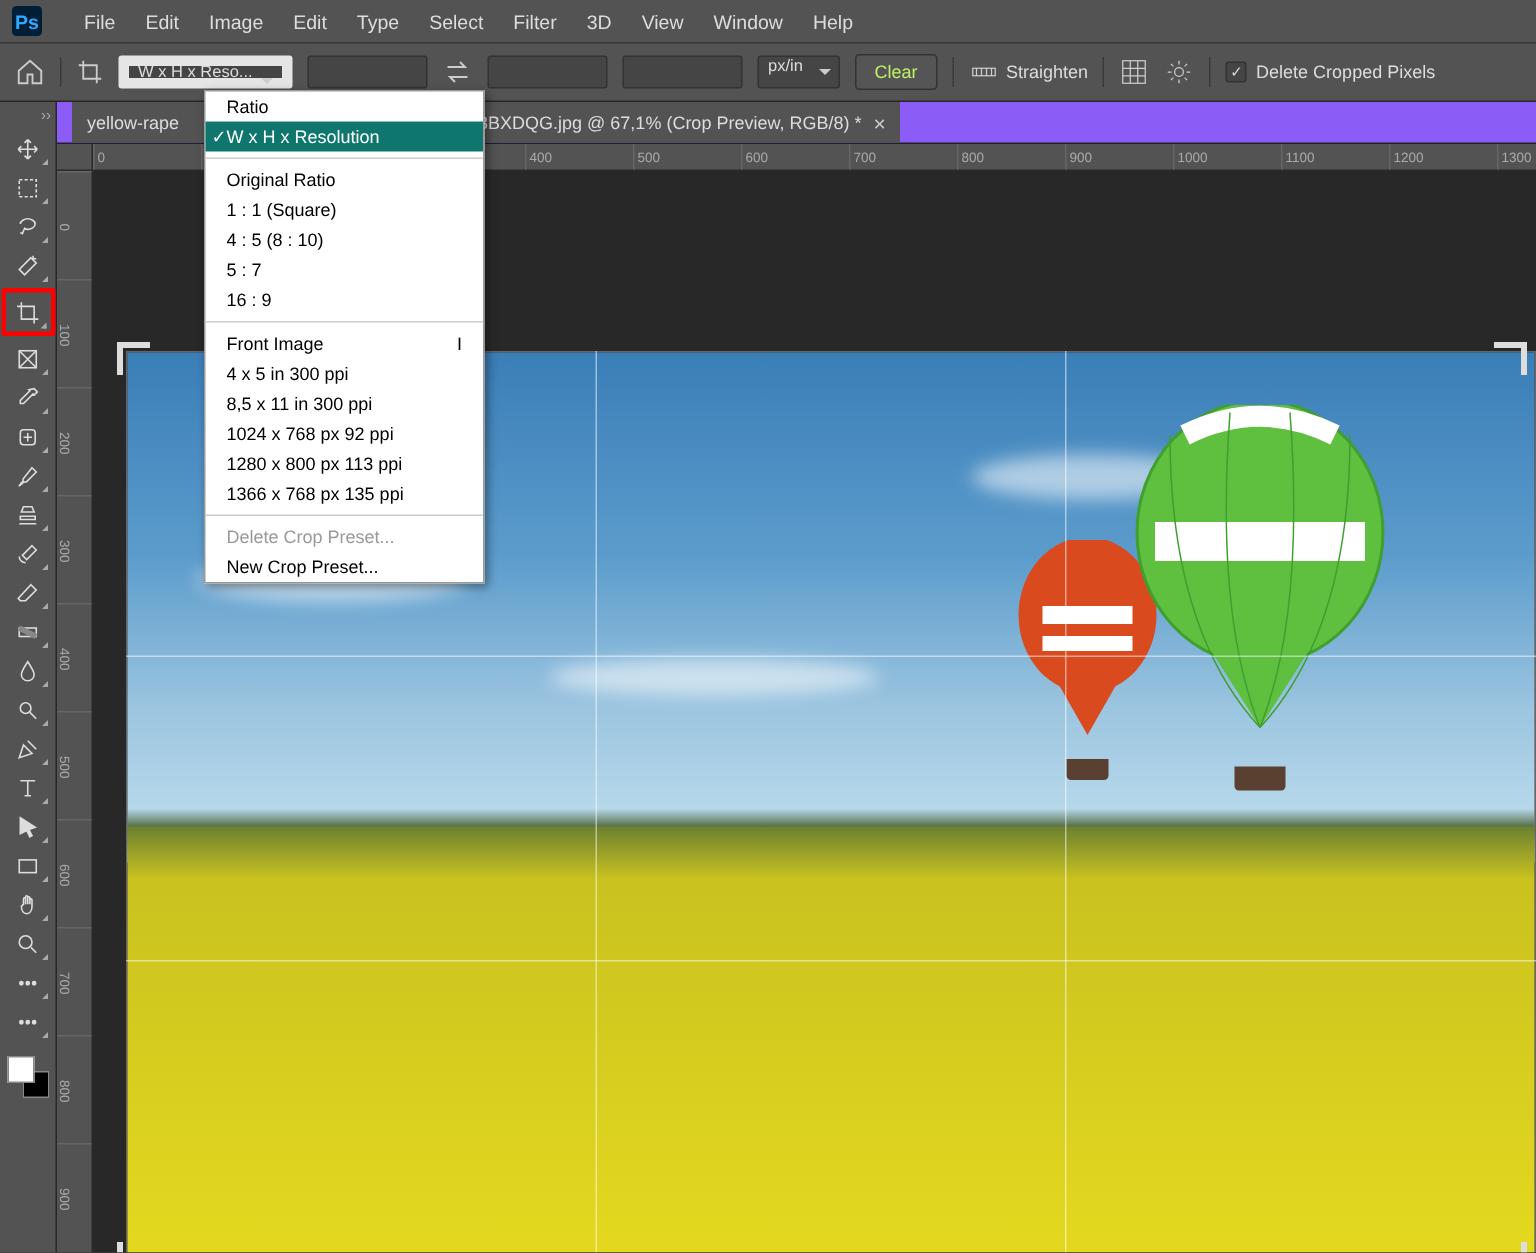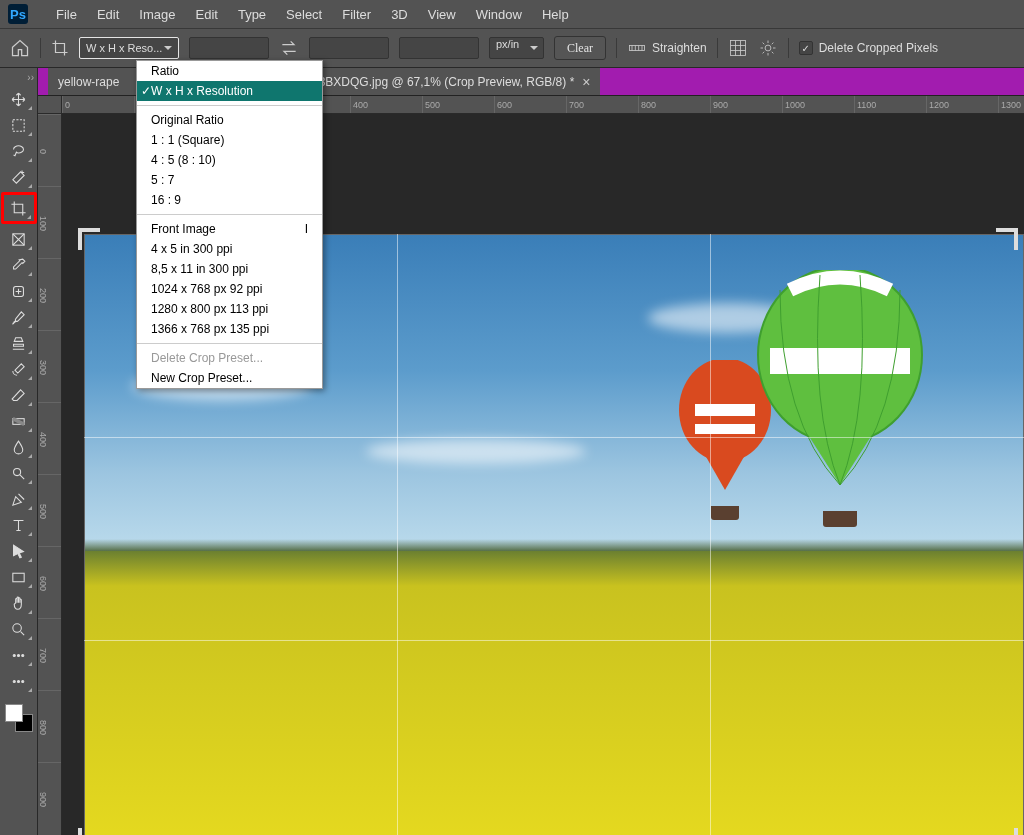--- a/index.html
+++ b/index.html
@@ -5,47 +5,47 @@
 * { margin: 0; padding: 0; box-sizing: border-box; font-family: "Segoe UI", Tahoma, sans-serif; }
 body { width: 1024px; height: 835px; background: #535353; overflow: hidden; color: #ddd; font-size: 12px; position: relative; }
 
 .menubar { height: 28px; background: #535353; display: flex; align-items: center; padding-left: 8px; gap: 4px; }
 .ps-logo { width: 20px; height: 20px; background: #001e36; color: #31a8ff; font-weight: bold; display:flex; align-items:center; justify-content:center; border-radius:3px; font-size:13px; margin-right:16px; cursor:pointer; }
 .menu-item { padding: 4px 8px; cursor: pointer; font-size: 13px; }
 
 .optionsbar { height: 40px; background: #535353; border-top:1px solid #383838; border-bottom:1px solid #282828; display:flex; align-items:center; padding:0 10px; gap:10px; }
 .home-icon { width:20px; height:20px; cursor:pointer; }
 .crop-small-icon { width:18px; height:18px; }
-.preset-dropdown { width:100px; height:22px; background:#454545; border:1px solid #e5e5e5; border-radius:2px; display:flex; align-items:center; padding:0 6px; font-size:11px; cursor:pointer; position:relative; }
+.preset-dropdown { width:116px; height:22px; background:#454545; border:7px solid #e5e5e5; border-radius:2px; display:flex; align-items:center; padding:0 6px; font-size:11px; cursor:pointer; position:relative; }
 .preset-dropdown::after { content:""; position:absolute; right:6px; top:8px; border:4px solid transparent; border-top-color:#ccc; }
 .num-input { width:80px; height:22px; background:#454545; border:1px solid #333; border-radius:2px; }
 .swap-icon { width:20px; height:20px; cursor:pointer; }
 .unit-dropdown { width:55px; height:22px; background:#454545; border:1px solid #333; border-radius:2px; display:flex; padding:0 6px; font-size:11px; cursor:pointer; position:relative; }
 .unit-dropdown::after { content:""; position:absolute; right:5px; top:8px; border:4px solid transparent; border-top-color:#ccc; }
-.clear-btn { height:24px; padding:0 12px; background:#555; border:1px solid #333; border-radius:3px; cursor:pointer; font-size:12px; color:#e5e5e5;font-family:Liberation Serif, serif; }
+.clear-btn { height:24px; padding:0 12px; background:#555; border:1px solid #333; border-radius:3px; cursor:pointer; font-size:12px; color:#bef264; }
 .straighten-wrap { display:flex; align-items:center; gap:5px; cursor:pointer; }
 .divider { width:1px; height:20px; background:#3a3a3a; }
 .tool-icon-btn { width:20px; height:20px; cursor:pointer; }
 .checkbox-wrap { display:flex; align-items:center; gap:6px; cursor:pointer; }
 .checkbox { width:14px; height:14px; background:#454545; border:1px solid #333; border-radius:2px; display:flex; align-items:center; justify-content:center; }
 .checkbox.checked::after { content:"✓"; color:#ddd; font-size:10px; }
 
 .workspace { display:flex; height:calc(100% - 68px); }
 .toolbar { width:38px; background:#535353; border-right:1px solid #282828; display:flex; flex-direction:column; align-items:center; padding-top:4px; }
 .expand-right { width:100%; height:14px; display:flex; justify-content:flex-end; padding-right:3px; cursor:pointer; font-size:10px; color:#aaa; }
 .tool { width:32px; height:26px; display:flex; align-items:center; justify-content:center; cursor:pointer; position:relative; }
 .tool.highlighted { border:3px solid #f00; border-radius:2px; height:32px; width:36px; margin:2px 0; }
 .tool svg { width:17px; height:17px; fill:none; stroke:#ddd; stroke-width:1.5; }
 .tool::after { content:""; position:absolute; bottom:2px; right:3px; border:2px solid transparent; border-bottom-color:#aaa; border-right-color:#aaa; }
 .fg-bg { margin-top:10px; position:relative; width:28px; height:28px; }
 .fg-swatch { position:absolute; left:0; top:0; width:18px; height:18px; background:#fff; border:1px solid #888; }
 .bg-swatch { position:absolute; right:0; bottom:0; width:18px; height:18px; background:#000; border:1px solid #888; }
 
 .canvas-area { flex:1; background:#282828; display:flex; flex-direction:column; position:relative; }
-.tabbar { height:28px; background:#a21caf; display:flex; align-items:center; padding-left:10px; border-bottom:1px solid #222; }
+.tabbar { height:28px; background:#8b5cf6; display:flex; align-items:center; padding-left:10px; border-bottom:1px solid #222; }
 .doc-tab { height:100%; background:#535353; display:flex; align-items:center; padding:0 10px; font-size:12px; gap:8px; cursor:pointer; }
 .doc-tab-close { cursor:pointer; font-size:14px; color:#ccc; }
 
 .ruler-corner { position:absolute; left:0; top:28px; width:24px; height:18px; background:#535353; border-right:1px solid #2a2a2a; border-bottom:1px solid #2a2a2a; }
 .ruler-h { position:absolute; left:24px; top:28px; right:0; height:18px; background:#535353; border-bottom:1px solid #2a2a2a; font-size:9px; color:#aaa; display:flex; }
 .ruler-h span{ width:72px; text-align:left; padding-left:2px; border-left:1px solid #666; flex:none; line-height:18px; }
 .ruler-v { position:absolute; left:0; top:46px; bottom:0; width:24px; background:#535353; border-right:1px solid #2a2a2a; font-size:9px; color:#aaa; display:flex; flex-direction:column; }
 .ruler-v span{ height:72px; writing-mode:vertical-lr; text-align:center; border-top:1px solid #666; flex:none; padding-top:2px; }
 
 .viewport { position:absolute; left:24px; top:46px; right:0; bottom:0; overflow:hidden; }

